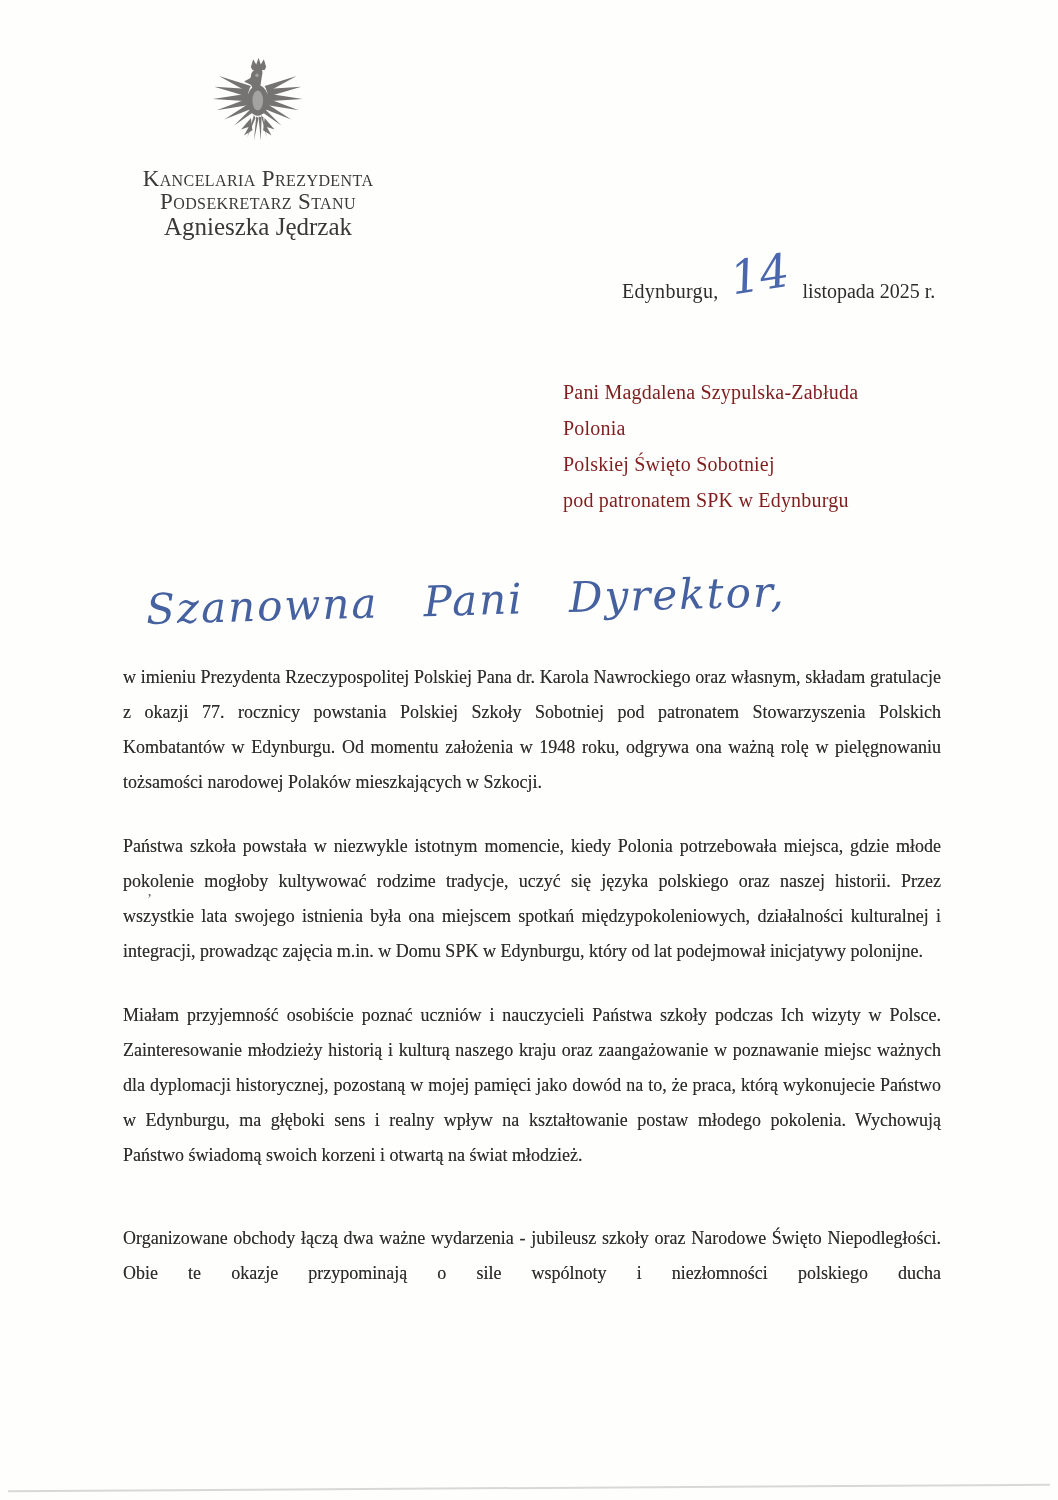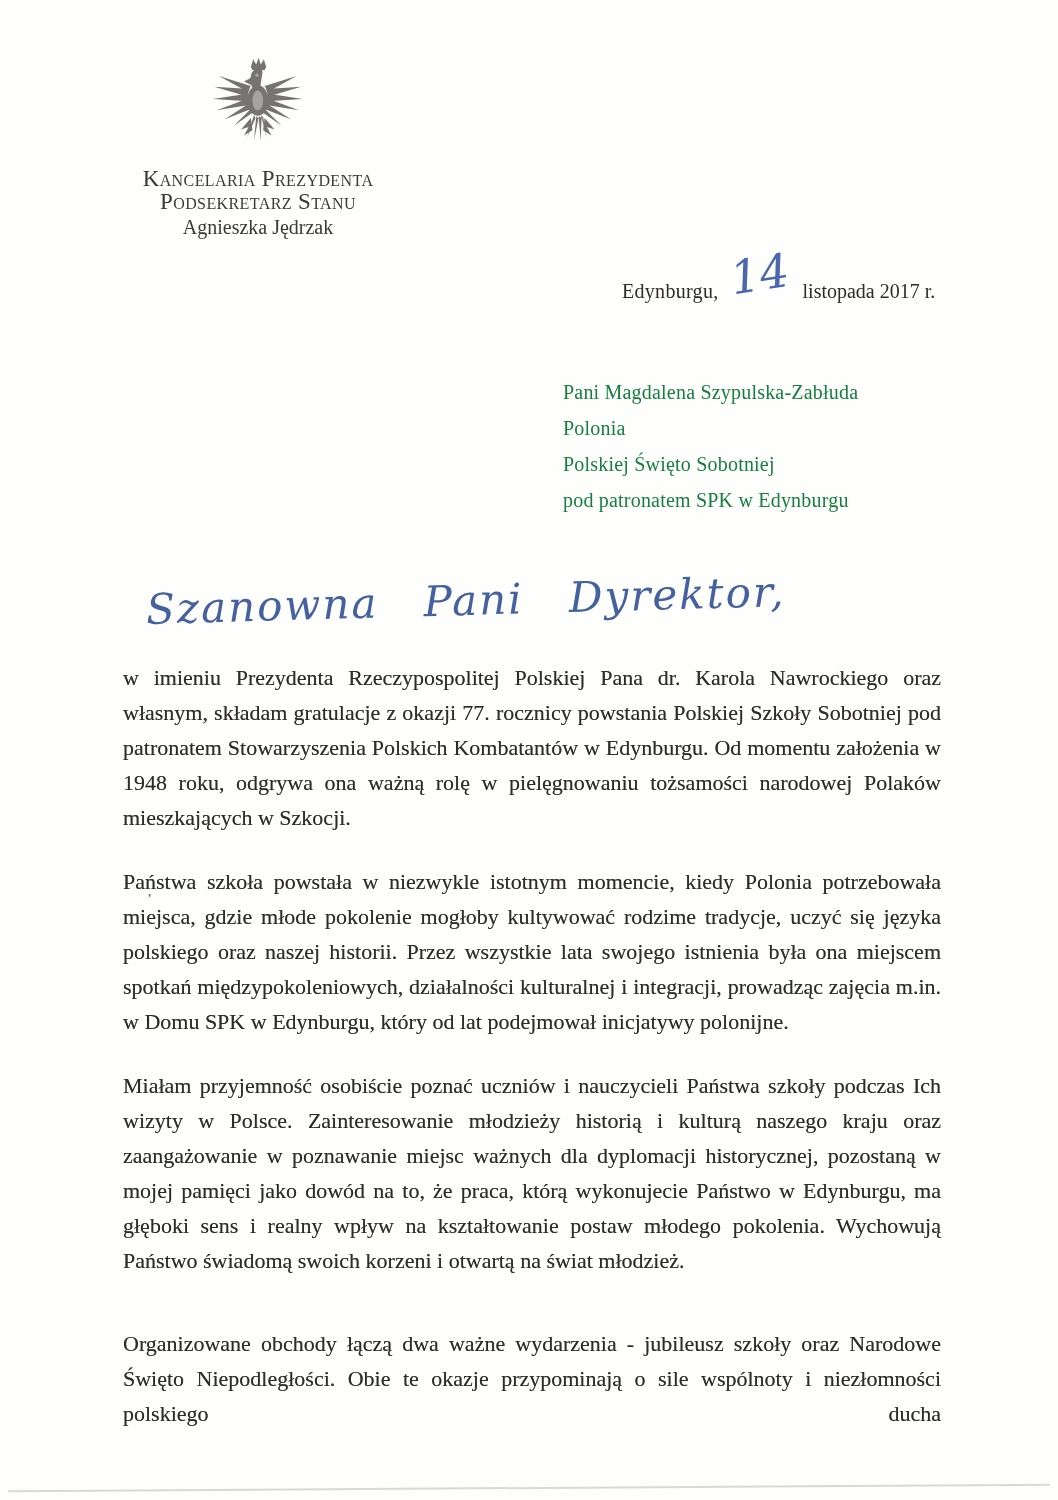--- a/index.html
+++ b/index.html
@@ -25,21 +25,21 @@
   .letterhead {
     position: absolute; left: 116px; top: 168px; width: 284px;
     text-align: center; color: #3b3936;
   }
   .lh-caps {
     font-variant: small-caps;
     font-size: 23px; line-height: 22.5px;
     letter-spacing: 0.4px;
     font-family: Liberation Serif, serif;
   }
-  .lh-name { font-size: 20px; line-height: 24px; margin-top: 2px; }
+  .lh-name { font-size: 25px; line-height: 24px; margin-top: 2px; }
 
   
   .dateline {
     position: absolute; left: 622px; top: 272px;
     font-size: 20px; color: #2e2c2a;
     white-space: nowrap;
   }
   .dateline .city { letter-spacing: 0.3px; }
   .hand-day {
     display: inline-block;
@@ -49,41 +49,41 @@
     font-size: 46px; line-height: 20px;
     color: #4a66ad;
     transform: rotate(-9deg) translateY(-8px);
     vertical-align: baseline;
   }
 
   
   .recipient {
     position: absolute; left: 563px; top: 374px;
     font-size: 20px; line-height: 36px;
-    color: #15803d; letter-spacing: 0.2px;
+    color: #7f1d1d; letter-spacing: 0.2px;
   }
 
   
   .salutation {
     position: absolute; left: 146px; top: 576px;
     font-family: "DejaVu Serif", serif;
     font-style: italic;
     font-size: 42px;
     color: #45619f;
     transform: rotate(-1.6deg);
     letter-spacing: 2px;
     word-spacing: 30px;
     white-space: nowrap;
   }
 
   
   .body-text {
     position: absolute; left: 123px; top: 660px;
     width: 818px;
-    font-size: 22px; line-height: 35px;
+    font-size: 18px; line-height: 35px;
     color: #2e2c2a;
     text-align: justify;
     text-shadow: 0 0 0.4px rgba(46,44,42,0.55);
   }
   .body-text p { margin: 0 0 29px 0; }
   .body-text p.cutoff { margin-bottom: 0; text-align-last: justify; margin-top: 48px; }
 
   
   .scan-mark {
     position: absolute; left: 147px; top: 891px;
@@ -144,21 +144,21 @@
 
   <div class="letterhead">
     <div class="lh-caps">Kancelaria Prezydenta</div>
     <div class="lh-caps">Podsekretarz Stanu</div>
     <div class="lh-name">Agnieszka Jędrzak</div>
   </div>
 
   <div class="dateline">
     <span class="city">Edynburgu,</span>
     <span class="hand-day">14</span>
-    <span class="rest">listopada 2017 r.</span>
+    <span class="rest">listopada 2025 r.</span>
   </div>
 
   <div class="recipient">
     <div>Pani Magdalena Szypulska-Zabłuda</div>
     <div>Polonia</div>
     <div>Polskiej Święto Sobotniej</div>
     <div>pod patronatem SPK w Edynburgu</div>
   </div>
 
   <div class="salutation">Szanowna Pani Dyrektor,</div>

